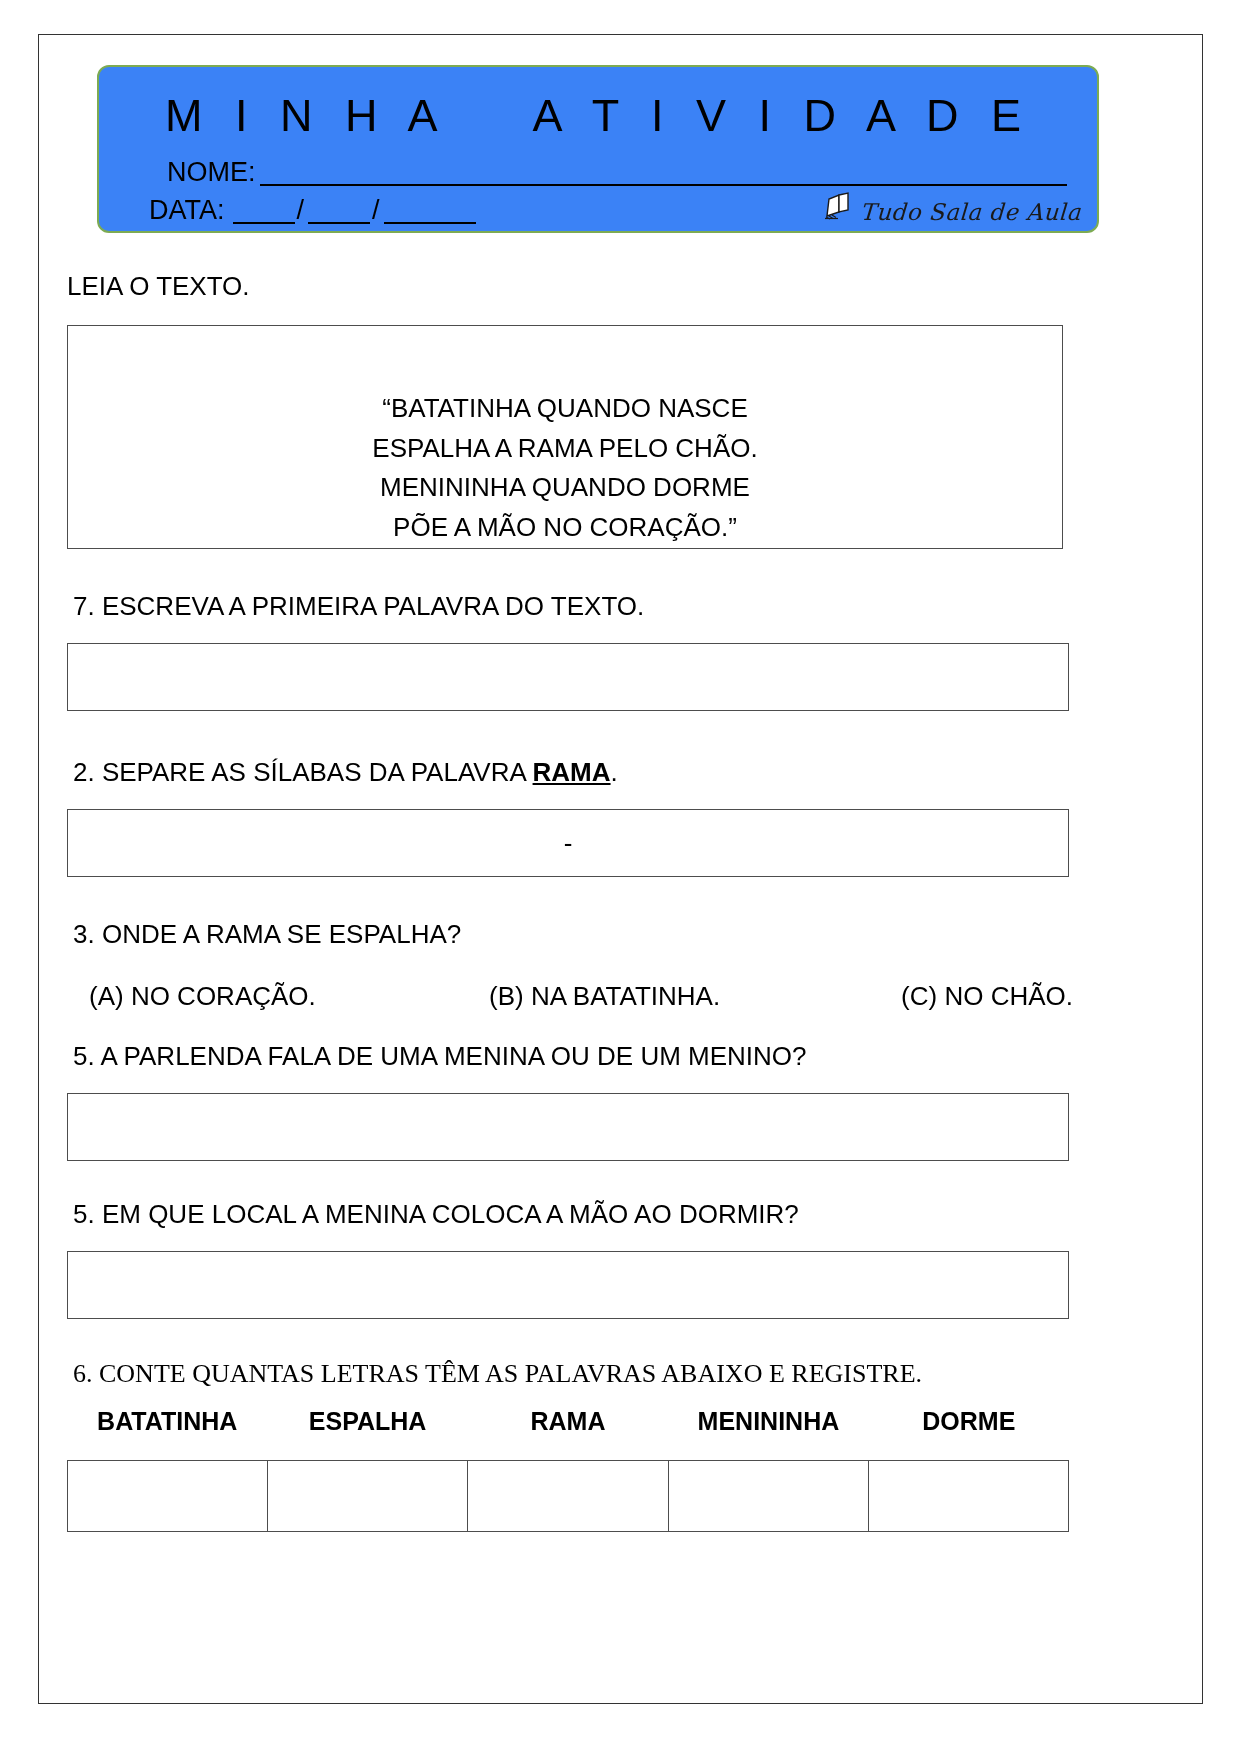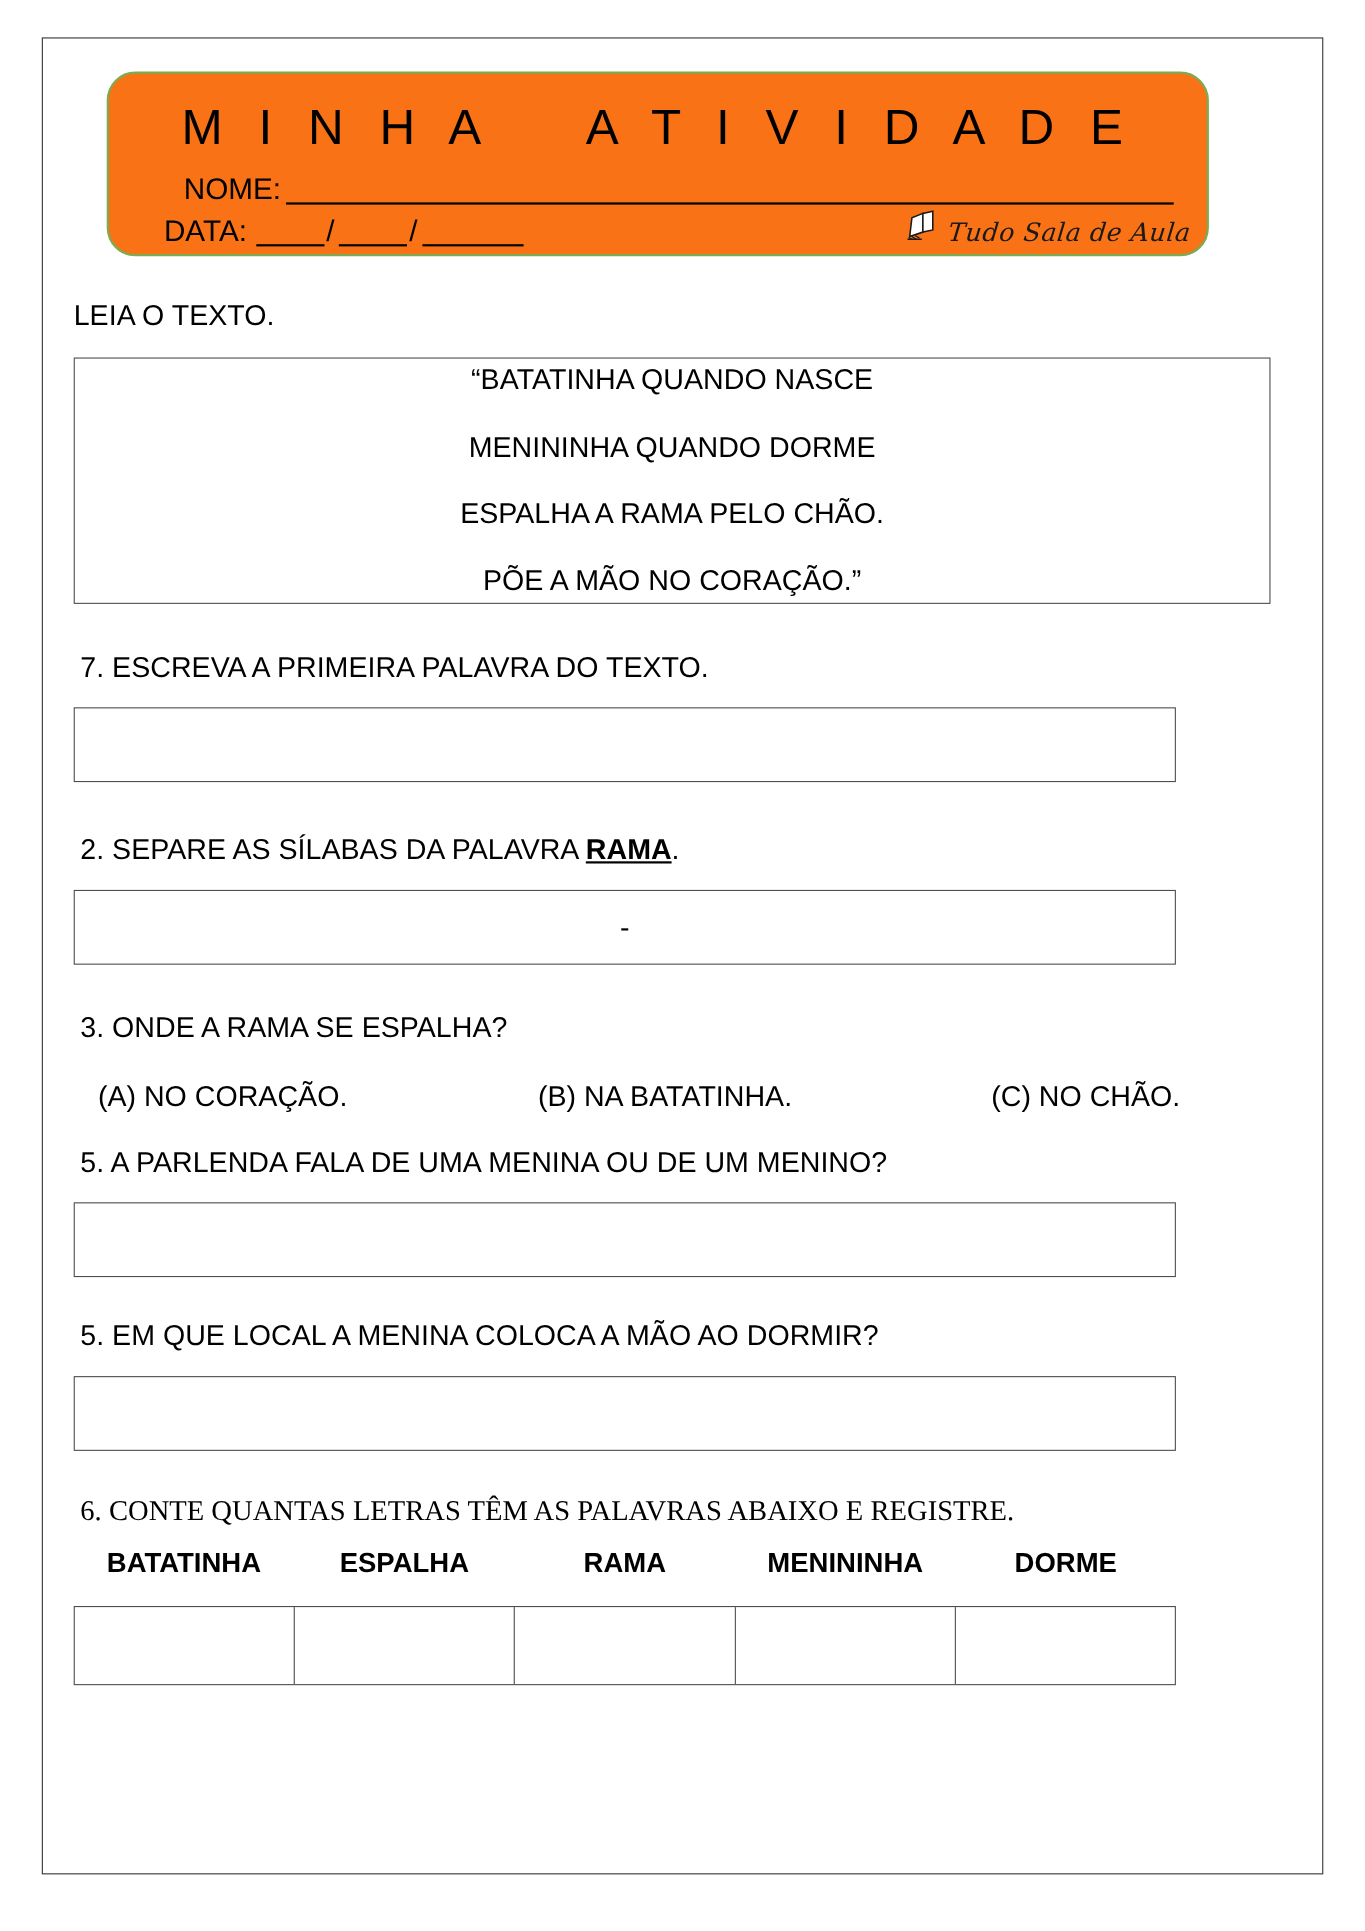--- a/index.html
+++ b/index.html
@@ -35,23 +35,23 @@
     height: 1610px;
   }
 
   
   .header-box {
     position: relative;
     width: 1002px;
     height: 168px;
     margin-left: 30px;
     border: 2.5px solid #7dab52;
-    border-radius: 26px;
-    box-sizing: border-box;
-    background: #f97316;
+    border-radius: 12px;
+    box-sizing: border-box;
+    background: #3b82f6;
   }
 
   .header-title {
     position: absolute;
     left: 0;
     right: 0;
     top: 26px;
     text-align: center;
     font-size: 45px;
     letter-spacing: 10px;
@@ -106,27 +106,27 @@
 
   
   .instruction {
     font-size: 26px;
     margin: 40px 0 0 0;
     line-height: 1;
   }
 
   .text-box {
     margin-top: 26px;
-    width: 1088px;
+    width: 996px;
     height: 224px;
     border: 1.5px solid #4d4d4d;
     box-sizing: border-box;
     display: flex;
     flex-direction: column;
-    justify-content: space-between;
+    justify-content: flex-end;
     align-items: center;
   }
   .poem-line {
     font-size: 26px;
     line-height: 1.53;
     text-align: center;
     white-space: pre;
   }
 
   .question {
@@ -235,22 +235,22 @@
           </svg>
         </span>
         <span class="brand-text">Tudo Sala de Aula</span>
       </div>
     </div>
 
     <div class="instruction">LEIA O TEXTO.</div>
 
     <div class="text-box">
       <div class="poem-line">“BATATINHA QUANDO NASCE</div>
+      <div class="poem-line">ESPALHA A RAMA PELO CHÃO.</div>
       <div class="poem-line">MENININHA QUANDO DORME</div>
-      <div class="poem-line">ESPALHA A RAMA PELO CHÃO.</div>
       <div class="poem-line">PÕE A MÃO NO CORAÇÃO.”</div>
     </div>
 
     <div class="question q1">7. ESCREVA A PRIMEIRA PALAVRA DO TEXTO.</div>
     <div class="answer-box ab1">
       <span></span>
     </div>
 
     <div class="question q2"><span>2. SEPARE AS SÍLABAS DA PALAVRA </span><span class="q-emph">RAMA</span><span>.</span></div>
     <div class="answer-box ab2">

